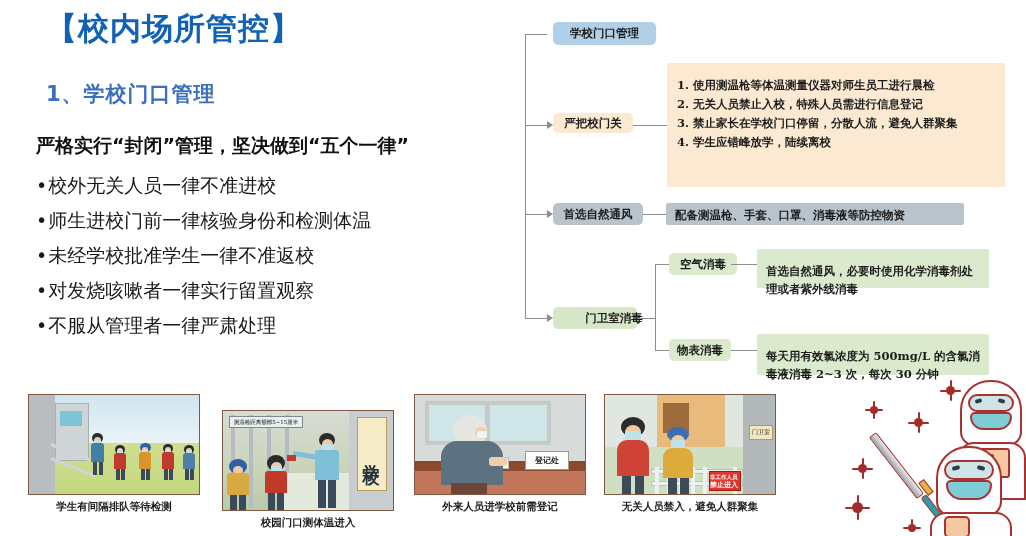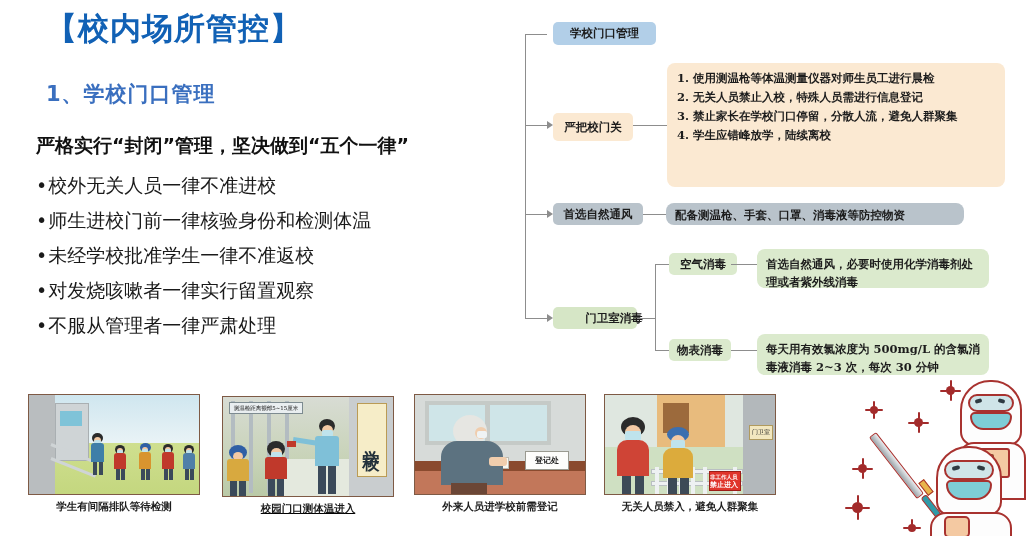--- a/index.html
+++ b/index.html
@@ -55,26 +55,26 @@
     font-weight:bold;
     display:flex;align-items:center;justify-content:center;
     box-sizing:border-box;
     padding:3px 7px;
     font-family:"DejaVu Serif","Liberation Serif",serif;
     line-height:15px;
     white-space:nowrap;
   }
   .leafbox{
     position:absolute;
-    border-radius:8px;
+    border-radius:2px;
     font-size:11.5px;
     color:#1c1c1c;
     font-weight:bold;
     box-sizing:border-box;
-    padding:6px 9px;
+    padding:13px 9px;
     font-family:"DejaVu Serif","Liberation Serif",serif;
     line-height:18px;
   }
   .c-blue{background:#b2cfe8;}
   .c-cream{background:#fbe9d2;}
   .c-gray{background:#b9c3cb;}
   .c-green{background:#d6e6c6;}
   .c-green-lite{background:#dbeacd;}
 
   .ol{margin:0;padding-left:17px;}
@@ -194,21 +194,21 @@
     <div class="arrow" style="left:22px;top:109px;"></div>
 
     <div class="line hline" style="left:0px;top:202px;width:23px;"></div>
     <div class="arrow" style="left:22px;top:198px;"></div>
 
     <div class="line hline" style="left:0px;top:306px;width:23px;"></div>
     <div class="arrow" style="left:22px;top:302px;"></div>
 
     <div class="node c-blue" style="left:28px;top:10px;width:103px;height:23px;">学校门口管理</div>
 
-    <div class="node c-cream" style="left:28px;top:101px;width:80px;height:28px;">严把校门关</div>
+    <div class="node c-cream" style="left:28px;top:101px;width:80px;height:20px;">严把校门关</div>
     <div class="line hline" style="left:108px;top:113px;width:34px;"></div>
     <div class="leafbox c-cream" style="left:142px;top:51px;width:338px;height:124px;">
       <ol class="ol">
         <li>使用测温枪等体温测量仪器对师生员工进行晨检</li>
         <li>无关人员禁止入校，特殊人员需进行信息登记</li>
         <li>禁止家长在学校门口停留，分散人流，避免人群聚集</li>
         <li>学生应错峰放学，陆续离校</li>
       </ol>
     </div>
 
@@ -275,21 +275,21 @@
         <div class="phead" style="left:155px;top:50px;width:10px;height:9px;"></div>
         <div class="pface" style="left:157px;top:53px;width:6px;height:6px;"></div>
         <div class="pmask" style="left:157px;top:55px;width:6px;height:4px;"></div>
         <div class="pbody" style="left:154px;top:58px;width:12px;height:16px;background:#4f7fa8;"></div>
         <div class="pleg" style="left:156px;top:74px;width:4px;height:11px;"></div>
         <div class="pleg" style="left:161px;top:74px;width:4px;height:11px;"></div>
       </div>
       <div class="cap">学生有间隔排队等待检测</div>
     </div>
 
-    <div class="photo" style="left:222px;top:8px;width:172px;text-decoration:underline;">
+    <div class="photo" style="left:222px;top:22px;width:172px;">
       <div class="frame" style="width:172px;height:101px;background:#cfd6cf;">
         <div style="position:absolute;left:0;top:0;width:172px;height:101px;background:linear-gradient(#d8dcd4 0%,#c8d3b8 60%,#b9c9a6 100%);"></div>
 
         <div style="position:absolute;left:8px;top:4px;width:4px;height:92px;background:#b3bcc1;"></div>
         <div style="position:absolute;left:26px;top:4px;width:4px;height:92px;background:#b3bcc1;"></div>
         <div style="position:absolute;left:44px;top:4px;width:4px;height:92px;background:#b3bcc1;"></div>
         <div style="position:absolute;left:62px;top:4px;width:4px;height:92px;background:#b3bcc1;"></div>
 
         <div style="position:absolute;left:60px;top:62px;width:70px;height:39px;background:#e4e9de;transform:skewX(-12deg);"></div>
 

